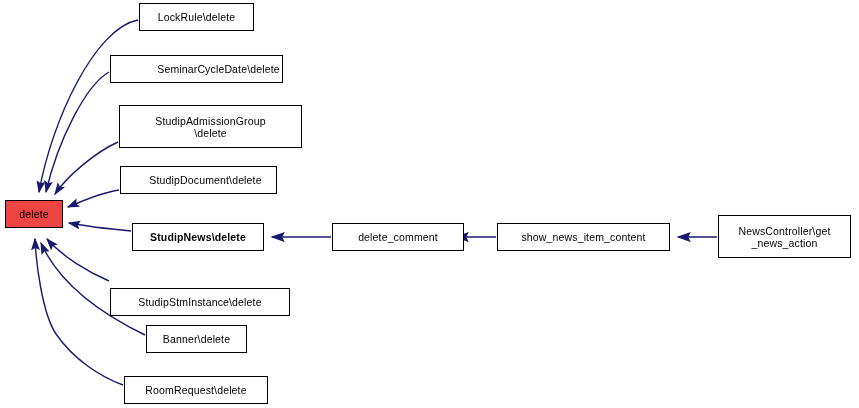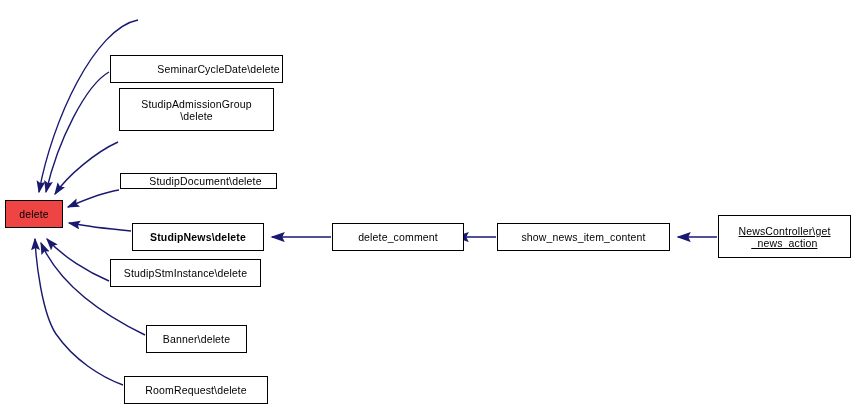--- a/index.html
+++ b/index.html
@@ -75,56 +75,59 @@
       <path d="M331,237 L272,237"></path>
       <path d="M496,237 L456,237"></path>
       <path d="M717,237 L678,237"></path>
     </g>
   </svg>
 
   <div class="node current" style="left:5px; top:200px; width:58px; height:28px;">
     <span class="node-label">delete</span>
   </div>
 
+  <div class="node" style="left:139px; top:3px; width:115px; height:28px;">
+    <span class="node-label">LockRule\delete</span>
+  </div>
 
   <div class="node" style="left:110px; top:55px; width:173px; height:28px;padding-left:44px;">
     <span class="node-label">SeminarCycleDate\delete</span>
   </div>
 
-  <div class="node" style="left:119px; top:88px; width:155px; height:43px;">
+  <div class="node" style="left:119px; top:105px; width:183px; height:43px;">
     <span class="node-label">StudipAdmissionGroup
 \delete</span>
   </div>
 
-  <div class="node" style="left:120px; top:173px; width:157px; height:16px;padding-left:14px;">
+  <div class="node" style="left:120px; top:166px; width:157px; height:28px;padding-left:14px;">
     <span class="node-label">StudipDocument\delete</span>
   </div>
 
   <div class="node" style="left:132px; top:223px; width:132px; height:28px;font-weight:bold;">
     <span class="node-label">StudipNews\delete</span>
   </div>
 
-  <div class="node" style="left:110px; top:259px; width:151px; height:28px;">
+  <div class="node" style="left:110px; top:288px; width:180px; height:28px;">
     <span class="node-label">StudipStmInstance\delete</span>
   </div>
 
   <div class="node" style="left:146px; top:325px; width:101px; height:28px;">
     <span class="node-label">Banner\delete</span>
   </div>
 
   <div class="node" style="left:124px; top:376px; width:144px; height:28px;">
     <span class="node-label">RoomRequest\delete</span>
   </div>
 
   <div class="node" style="left:332px; top:223px; width:132px; height:28px;">
     <span class="node-label">delete_comment</span>
   </div>
 
   <div class="node" style="left:497px; top:223px; width:173px; height:28px;">
     <span class="node-label">show_news_item_content</span>
   </div>
 
-  <div class="node" style="left:718px; top:215px; width:133px; height:43px;text-decoration:underline;">
+  <div class="node" style="left:718px; top:215px; width:133px; height:43px;">
     <span class="node-label">NewsController\get
 _news_action</span>
   </div>
 
 </div>
 
 </body></html>

